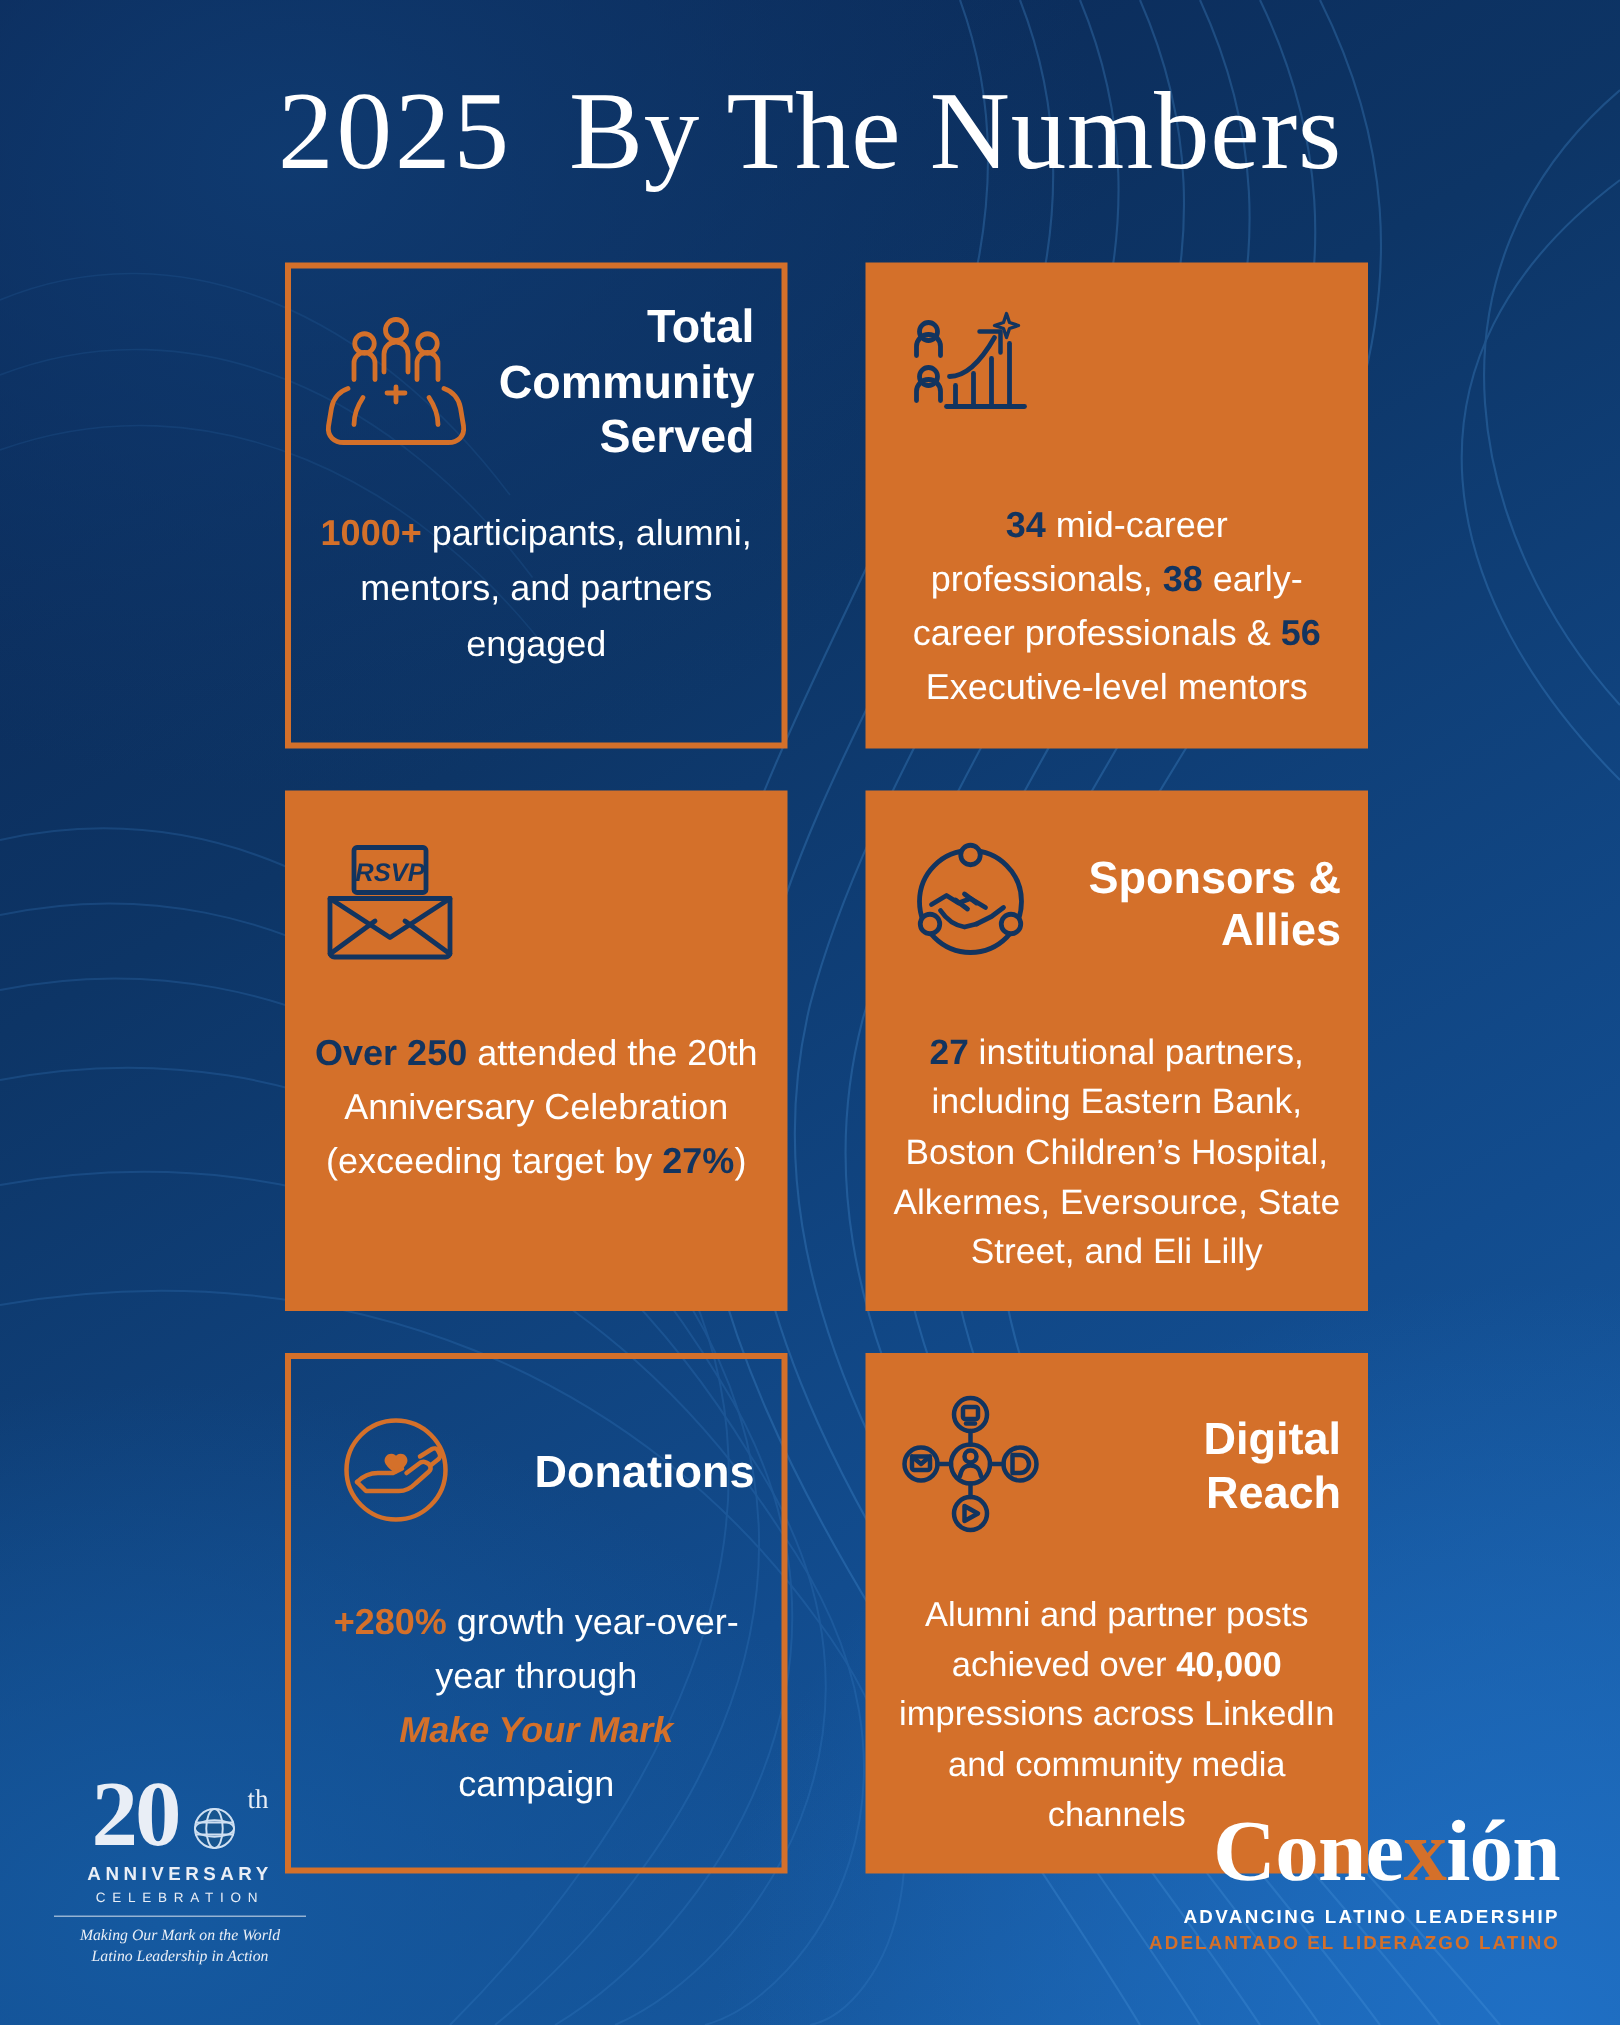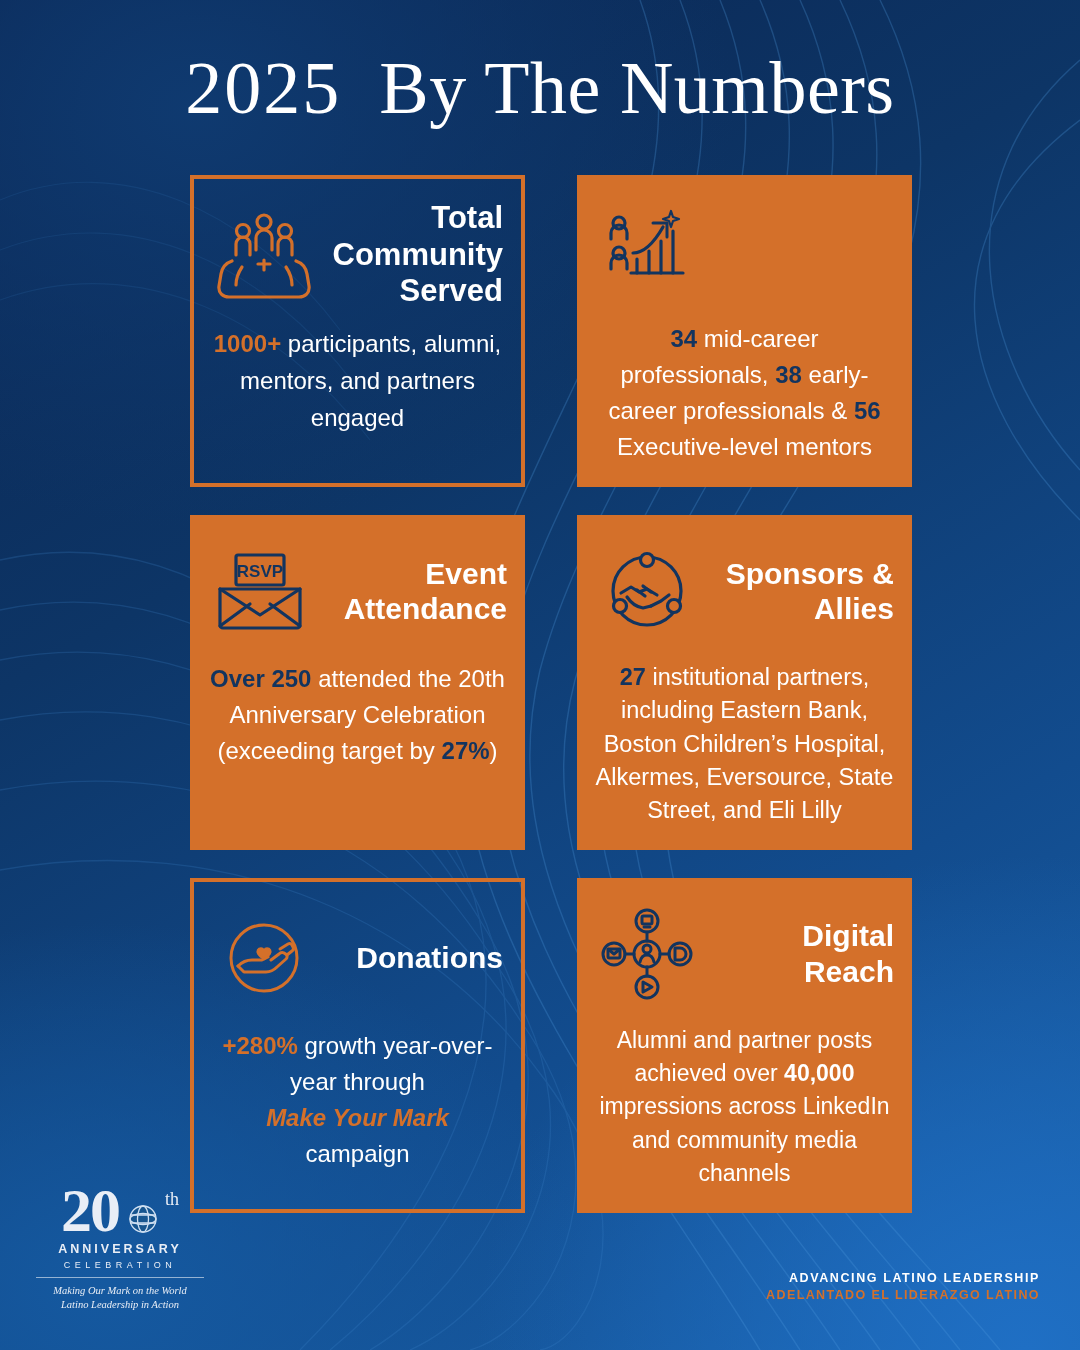--- a/index.html
+++ b/index.html
@@ -79,35 +79,36 @@
     display: flex;
     align-items: center;
     gap: 8px;
     min-height: 112px;
   }
   .card-icon {
     flex: 0 0 auto;
     width: 104px;
     height: 104px;
     display: flex;
-    align-items: center;
+    align-items: flex-start;
     justify-content: center;
+    font-style: italic;
   }
   .card-title {
     flex: 1 1 auto;
     text-align: right;
     font-size: 30px;
     line-height: 1.18;
     font-weight: bold;
     color: #ffffff;
   }
   .card.outline .card-title { color: #ffffff; }
 
   .card-body {
-    margin-top: 14px;
+    margin-top: 26px;
     text-align: center;
     font-size: 23.5px;
     line-height: 1.55;
     color: #ffffff;
   }
   .card.filled .card-body { color: #ffffff; }
 
   .hl-blue { color: #12345f; font-weight: bold; }
   .hl-orange { color: #d4702a; font-weight: bold; }
   .hl-white { font-weight: bold; color: #ffffff; }
@@ -307,21 +308,20 @@
         <div class="card-icon">
           <svg viewBox="0 0 100 100" width="100" height="100" fill="none" stroke="#12345f" stroke-width="3.2" stroke-linecap="round" stroke-linejoin="round">
             <rect x="26" y="14" width="48" height="30" rx="2"></rect>
             <text x="50" y="36" font-family="Liberation Sans, sans-serif" font-size="17" font-weight="bold" fill="#12345f" stroke="none" text-anchor="middle">RSVP</text>
             <path d="M10 48 h80 v36 a3 3 0 0 1-3 3 H13 a3 3 0 0 1-3-3z"></path>
             <path d="M10 48 l40 26 40-26"></path>
             <path d="M10 85 l30-22"></path>
             <path d="M90 85 l-30-22"></path>
           </svg>
         </div>
-        <div class="card-title">Event Attendance</div>
       </div>
       <div class="card-body">
         <span class="hl-blue">Over 250</span>
         <span>attended the 20th Anniversary Celebration (exceeding target by</span>
         <span class="hl-blue">27%</span><span>)</span>
       </div>
     </div>
 
     <div class="card filled" id="card-sponsors">
       <div class="card-head">
@@ -415,17 +415,18 @@
       <span class="anniv-th">th</span>
     </div>
     <div class="anniv-line1">ANNIVERSARY</div>
     <div class="anniv-line2">CELEBRATION</div>
     <div class="anniv-rule"></div>
     <div class="anniv-tag">Making Our Mark on the World</div>
     <div class="anniv-tag">Latino Leadership in Action</div>
   </div>
 
   <div class="logo">
+    <div class="logo-word"><span>Cone</span><span class="x-mark">x</span><span>ión</span></div>
     <div class="logo-sub1">ADVANCING LATINO LEADERSHIP</div>
     <div class="logo-sub2">ADELANTADO EL LIDERAZGO LATINO</div>
   </div>
 
 </div>
 
 </body></html>

